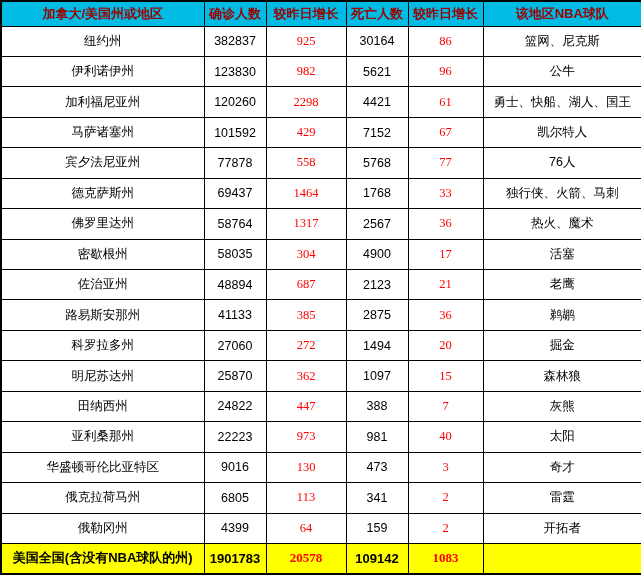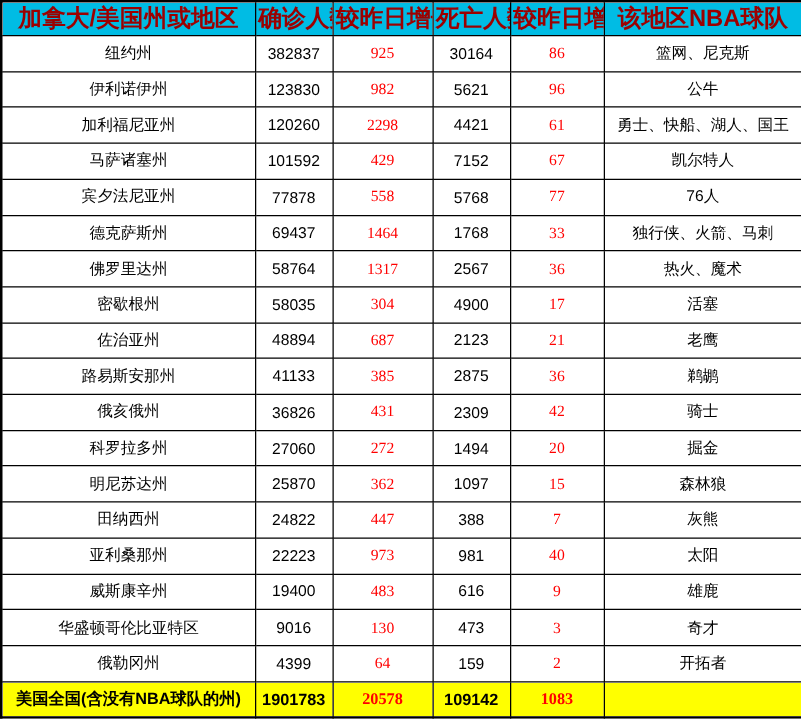--- a/index.html
+++ b/index.html
@@ -37,21 +37,21 @@
     font-size: 12.5px;
     color: #000000;
     height: 23px;
     box-sizing: border-box;
   }
   thead tr { height: 25px; }
   thead th {
     background: var(--header-bg, #00BCE4);
     color: var(--header-text, #9C0000);
     font-weight: bold;
-    font-size: 19px;
+    font-size: 13px;
   }
   td.delta {
     color: var(--delta-red, #FF0000);
     font-family: Liberation Serif, serif;
   }
   tr.row-ontario td:first-child {
     background: var(--ontario-green, #92D050);
   }
   tr.row-total td {
     background: var(--total-yellow, #FFFF00);
@@ -157,28 +157,20 @@
         </tr>
         <tr class="row-normal">
           <td>路易斯安那州</td>
           <td>41133</td>
           <td class="delta">385</td>
           <td>2875</td>
           <td class="delta">36</td>
           <td>鹈鹕</td>
         </tr>
         <tr class="row-normal">
-          <td>俄亥俄州</td>
-          <td>36826</td>
-          <td class="delta">431</td>
-          <td>2309</td>
-          <td class="delta">42</td>
-          <td>骑士</td>
-        </tr>
-        <tr class="row-normal">
           <td>科罗拉多州</td>
           <td>27060</td>
           <td class="delta">272</td>
           <td>1494</td>
           <td class="delta">20</td>
           <td>掘金</td>
         </tr>
         <tr class="row-normal">
           <td>明尼苏达州</td>
           <td>25870</td>
@@ -197,34 +189,34 @@
         </tr>
         <tr class="row-normal">
           <td>亚利桑那州</td>
           <td>22223</td>
           <td class="delta">973</td>
           <td>981</td>
           <td class="delta">40</td>
           <td>太阳</td>
         </tr>
         <tr class="row-normal">
-          <td>威斯康辛州</td>
-          <td>19400</td>
-          <td class="delta">483</td>
-          <td>616</td>
-          <td class="delta">9</td>
-          <td>雄鹿</td>
-        </tr>
-        <tr class="row-normal">
           <td>华盛顿哥伦比亚特区</td>
           <td>9016</td>
           <td class="delta">130</td>
           <td>473</td>
           <td class="delta">3</td>
           <td>奇才</td>
+        </tr>
+        <tr class="row-normal">
+          <td>俄克拉荷马州</td>
+          <td>6805</td>
+          <td class="delta">113</td>
+          <td>341</td>
+          <td class="delta">2</td>
+          <td>雷霆</td>
         </tr>
         <tr class="row-normal">
           <td>俄勒冈州</td>
           <td>4399</td>
           <td class="delta">64</td>
           <td>159</td>
           <td class="delta">2</td>
           <td>开拓者</td>
         </tr>
         <tr class="row-total">

